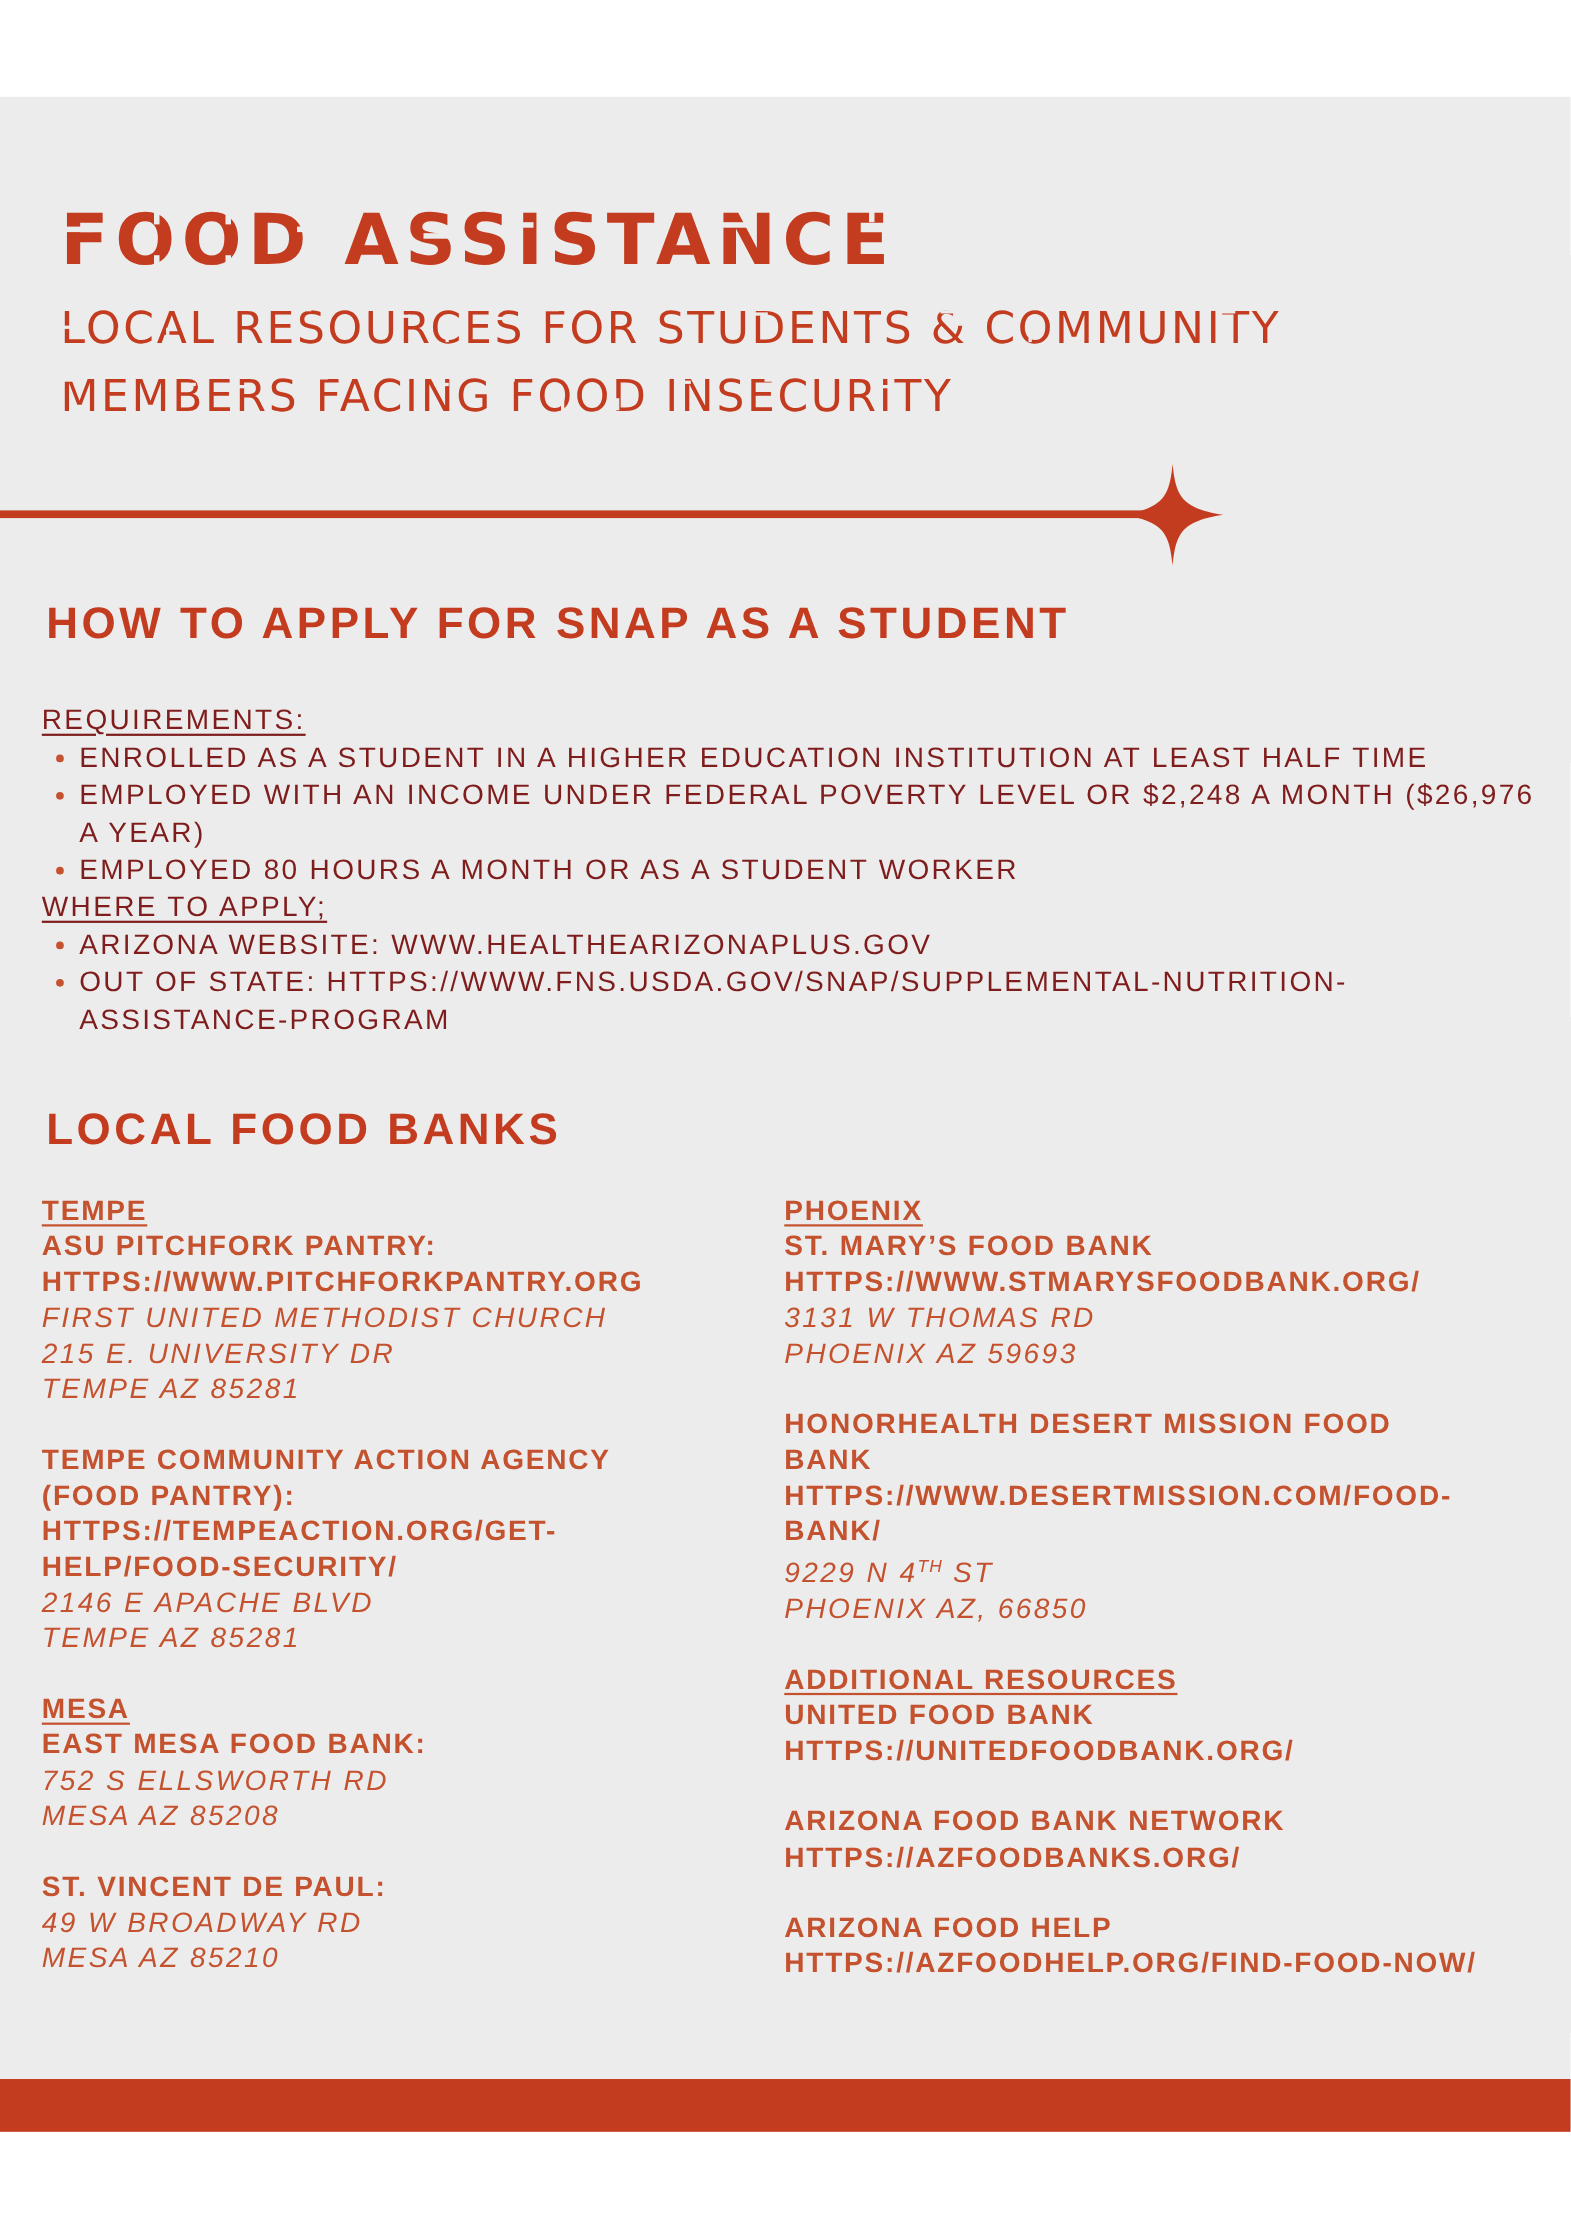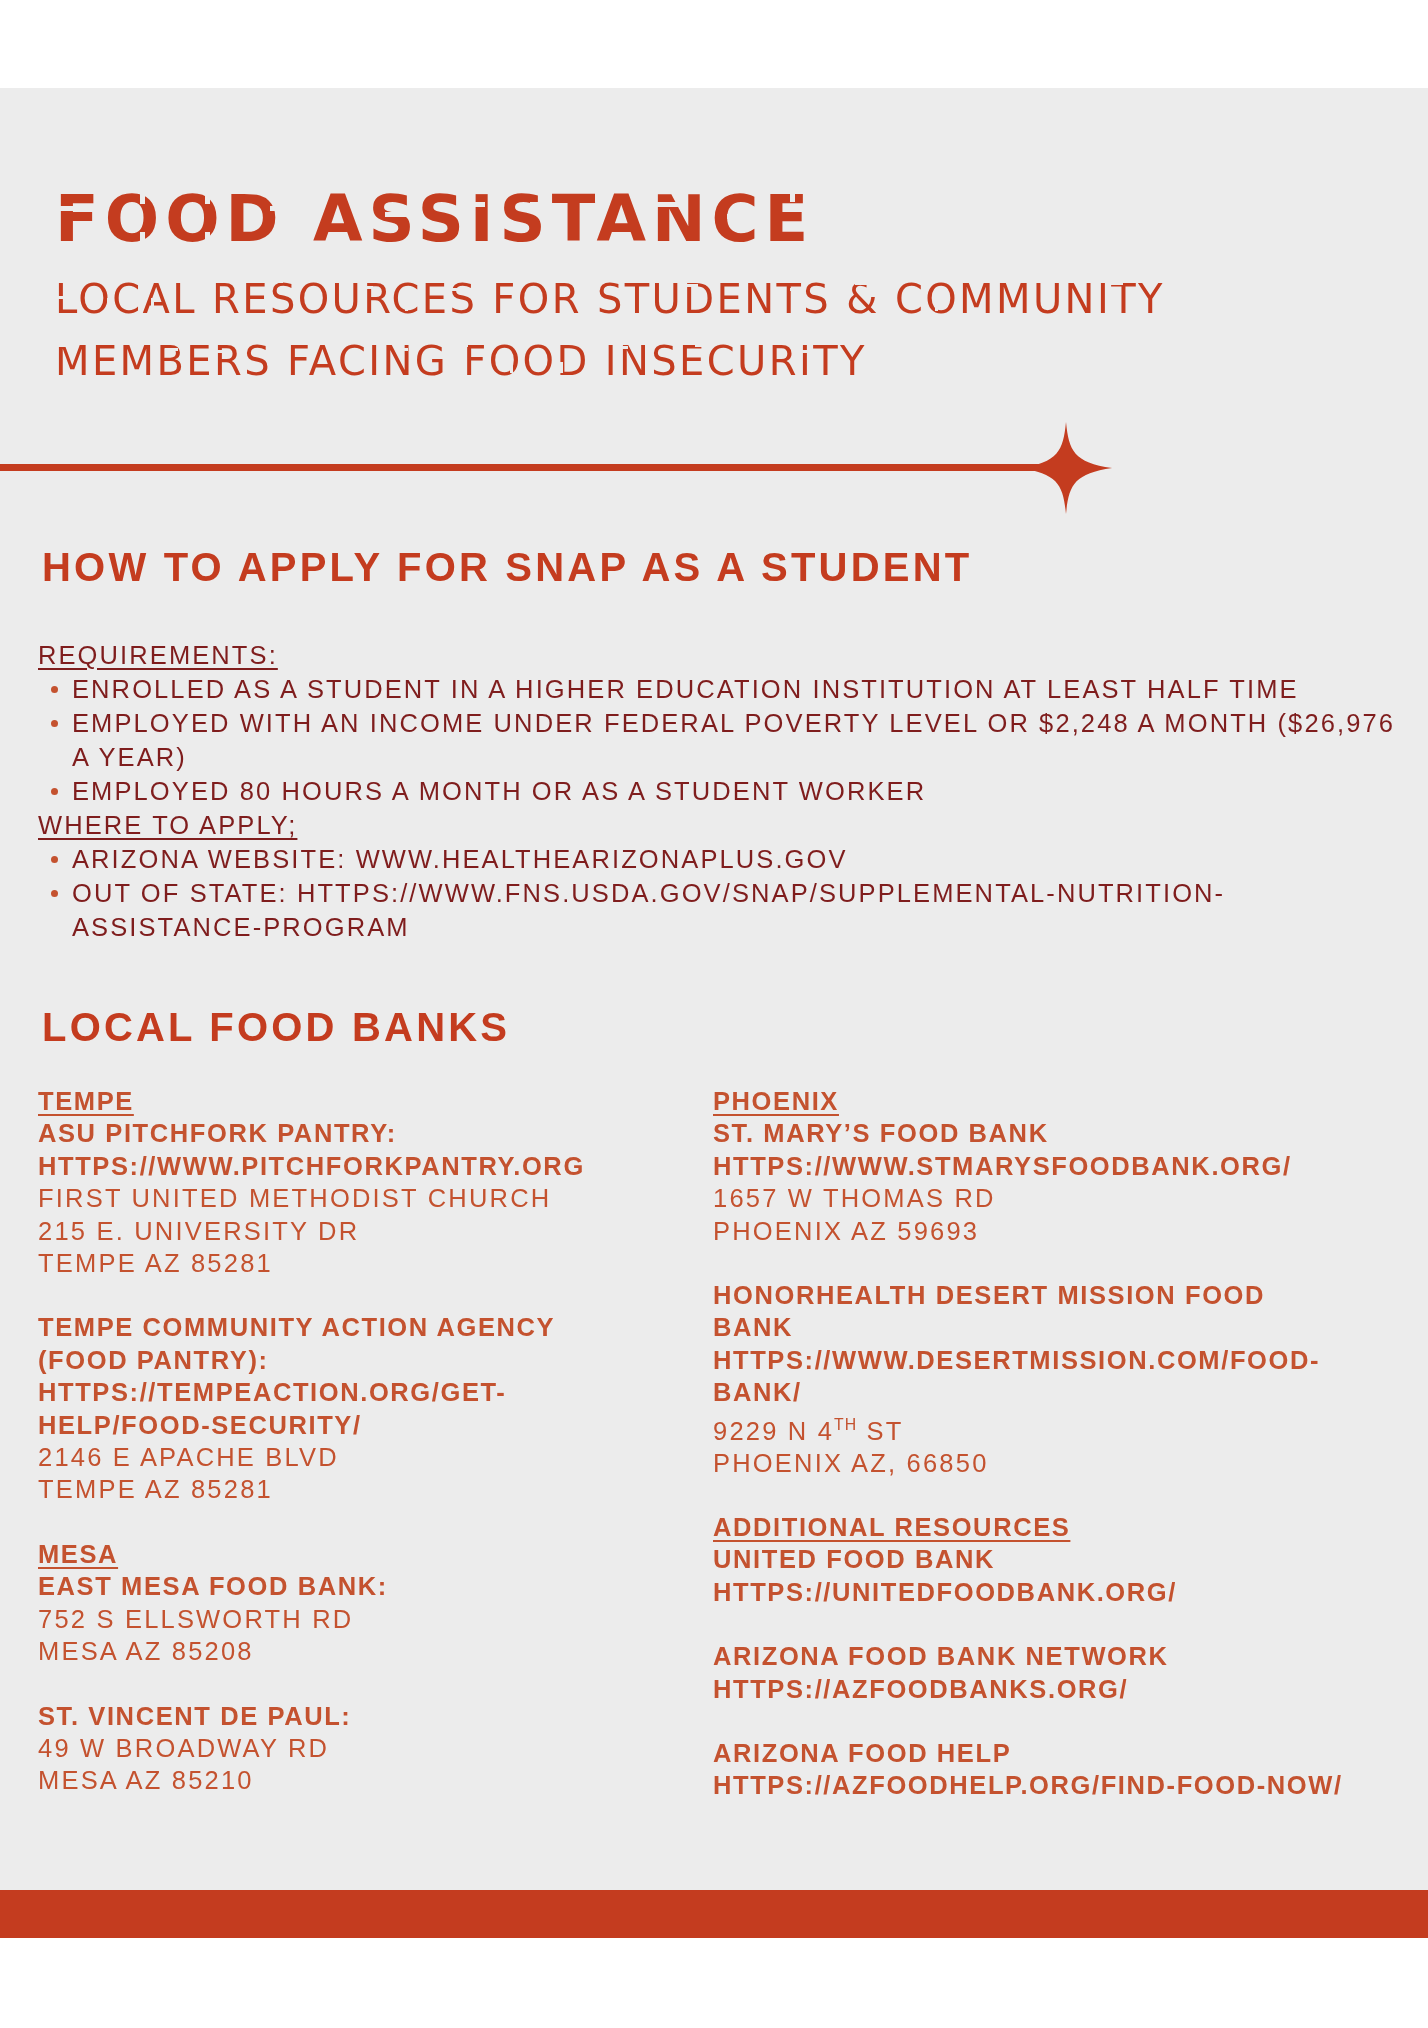--- a/index.html
+++ b/index.html
@@ -127,21 +127,21 @@
   #col-left{ left:0px; width:600px; }
   #col-right{ left:675px; width:630px; }
 
   .city{
     font-weight:700;
     text-decoration:underline;
     text-underline-offset:4px;
     letter-spacing:1.6px;
   }
   .b{ font-weight:700; }
-  .n{ font-weight:400; letter-spacing:2.2px; }
+  .n{ font-weight:400; letter-spacing:2.2px;font-style:italic; }
   .entry{ margin:0 0 32px 0; }
   .entry:last-child{ margin-bottom:0; }
   .entry div{ white-space:normal; }
   sup{ font-size:0.62em; vertical-align:super; letter-spacing:1px; }
 
   
   .footbar{
     position:absolute;
     left:0; top:1890px;
     width:1428px; height:48px;
@@ -290,21 +290,21 @@
       </div>
 
     </div>
 
     <div class="col" id="col-right">
 
       <div class="entry">
         <div class="city">PHOENIX</div>
         <div class="b">ST. MARY’S FOOD BANK</div>
         <div class="b">HTTPS://WWW.STMARYSFOODBANK.ORG/</div>
-        <div class="n">1657 W THOMAS RD</div>
+        <div class="n">3131 W THOMAS RD</div>
         <div class="n">PHOENIX AZ 59693</div>
       </div>
 
       <div class="entry">
         <div class="b">HONORHEALTH DESERT MISSION FOOD</div>
         <div class="b">BANK</div>
         <div class="b">HTTPS://WWW.DESERTMISSION.COM/FOOD-BANK/</div>
         <div class="n"><span>9229 N 4</span><sup>TH</sup><span> ST</span></div>
         <div class="n">PHOENIX AZ, 66850</div>
       </div>

